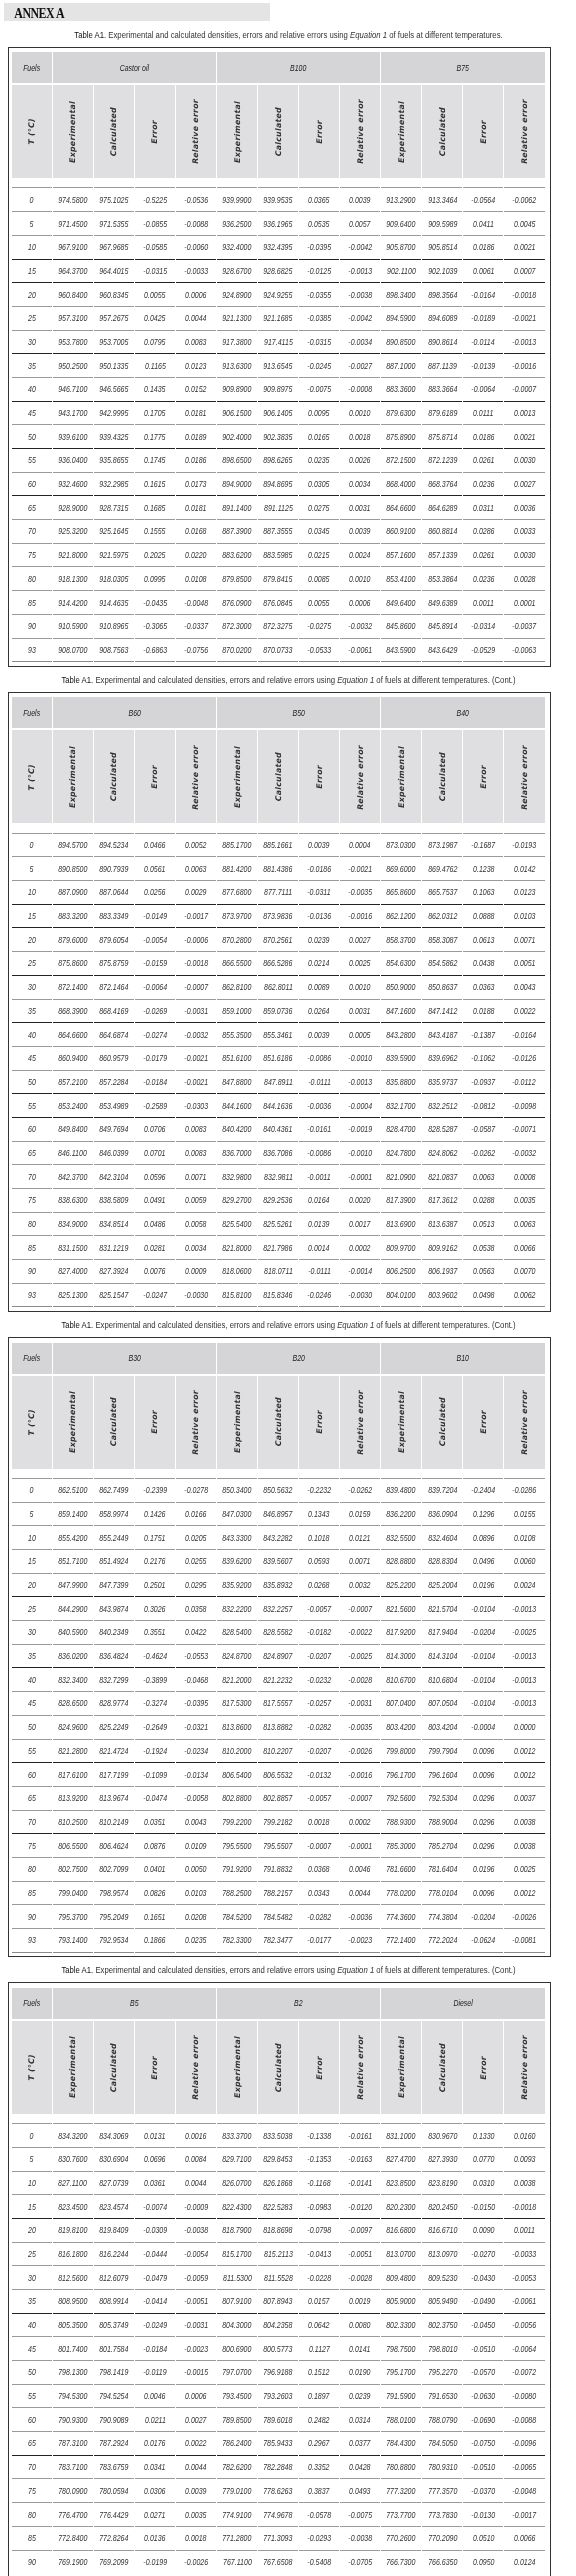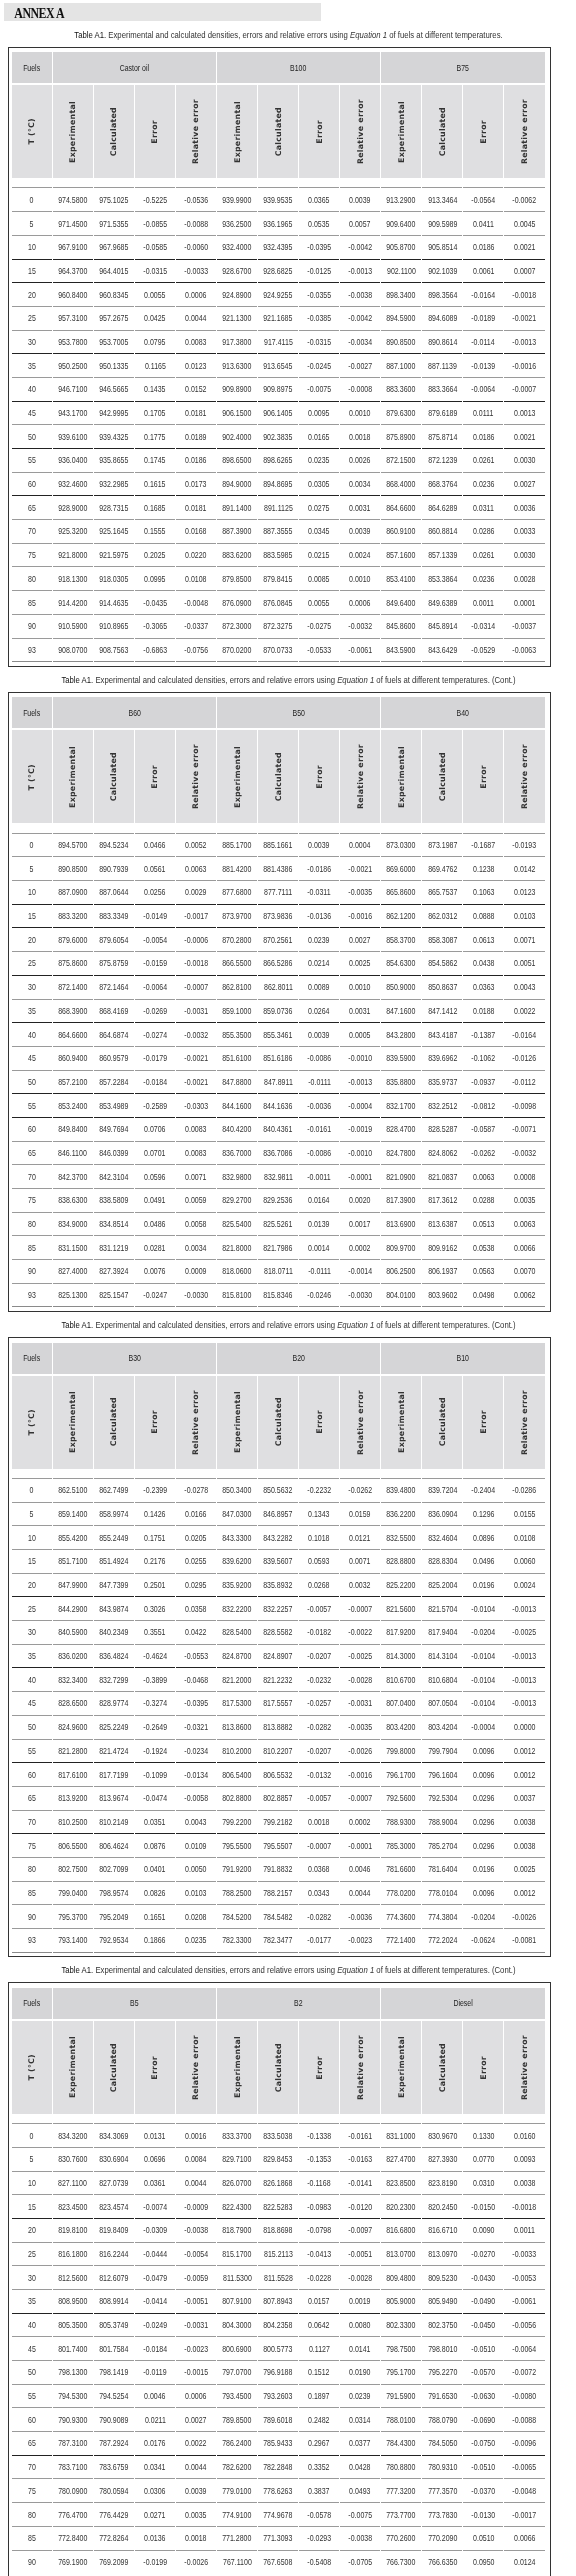--- a/index.html
+++ b/index.html
@@ -1,22 +1,22 @@
 <!DOCTYPE html>
 <html style="font-size:9.3px"><head>
 <meta charset="utf-8">
 <style>
   html, body { margin:0; padding:0; background:#ffffff; }
   body { width:577px; font-family:"Liberation Sans Narrow","Liberation Sans",sans-serif; color:#222; }
-  .annex { margin:2.9px 0 0 4.1px; width:317px; height:18.6px; background:#e4e4e4; }
+  .annex { margin:2.9px 0 0 4.1px; width:266px; height:18.6px; background:#e4e4e4; }
   .annex span { display:block; padding:2.9px 0 0 12.2px; font-family:"Liberation Serif",serif; font-size:14px; font-weight:bold; letter-spacing:-0.6px; color:#111; transform:scaleX(0.85); transform-origin:left; }
   .caption { text-align:center; font-size:9px; color:#333; margin:8.1px 0 7px 0; transform:scaleX(0.86); white-space:nowrap; }
   .caption b { font-weight:normal; color:#111; }
   .caption i { font-style:italic; }
-  .tbl-wrap { margin:0 0 0 8.1px; border:0.8px solid #333; padding:4.6px 4.6px 3.5px 1.7px; box-sizing:border-box; }
+  .tbl-wrap { margin:0 0 0 8.1px; border:0.8px solid #333; padding:4.6px 4.6px 3.5px 1.7px; box-sizing:border-box;font-style:italic; }
   .tbl-wrap.w1 { width:543px; }
   table { border-collapse:separate; border-spacing:1.2px 0; width:100%; table-layout:fixed; }
   th { background:#d5d5d7; color:#222; font-weight:normal; }
   th.grp { height:29px; font-size:8.7px; font-family:"Liberation Sans Narrow","Liberation Sans",sans-serif; border-bottom:2.3px solid #fff; }
   th.grp span { display:inline-block; transform:scaleX(0.8); }
   th.rot { height:93px; background:#dfdfe1; padding:0; vertical-align:middle; }
   th.rot div { writing-mode:vertical-rl; transform:rotate(180deg); font-family:"DejaVu Sans",sans-serif; font-size:7.8px; font-weight:bold; color:#333; margin:auto; white-space:nowrap; letter-spacing:0.3px; }
   tr.gap td { height:9.3px; border:none; }
   td { text-align:center; font-size:9px; height:22.7px; padding:0; color:#333; border-top:1.2px solid #9a9a9a; white-space:nowrap; }
   td span { display:inline-block; transform:scaleX(0.78); }

